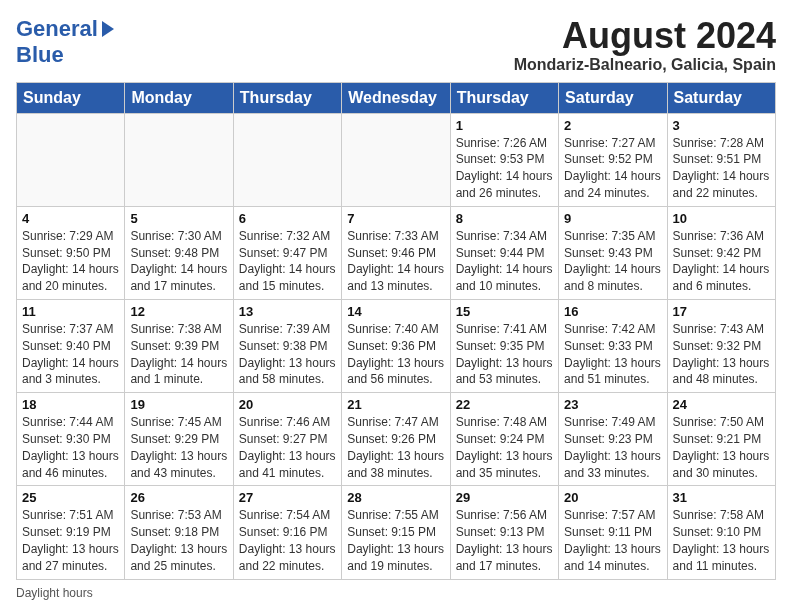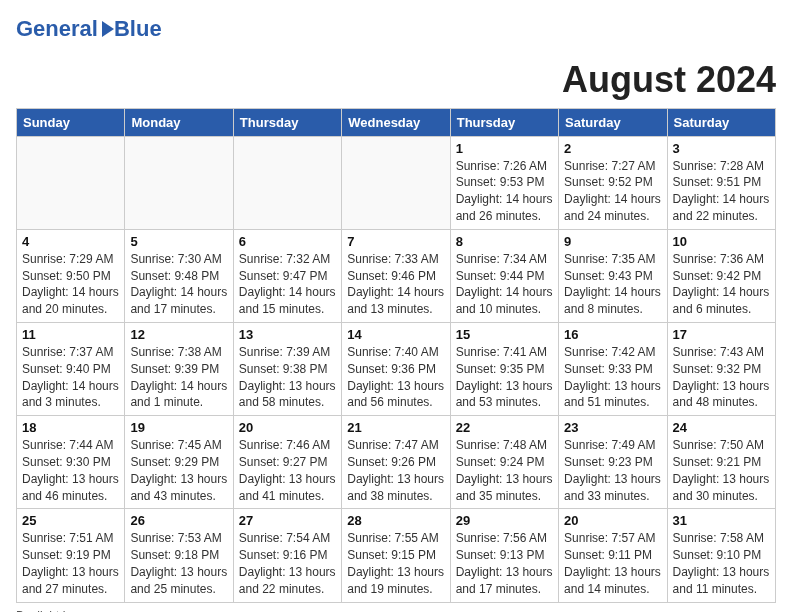--- a/index.html
+++ b/index.html
@@ -11,26 +11,25 @@
       padding: 16px;
     }
     .header-area {
       display: flex;
       justify-content: space-between;
       align-items: flex-start;
       margin-bottom: 8px;
     }
     .logo {
       display: flex;
-      flex-direction: row;
+      flex-direction: column;
       align-items: flex-start;
     }
     .title-area {
       text-align: right;
-      margin-top: 44px;
     }
     .month-title {
       font-size: 36px;
       font-weight: bold;
       color: #222;
       line-height: 1.1;
     }
     .location-subtitle {
       font-size: 16px;
       color: #333;
@@ -39,21 +38,21 @@
     .calendar {
       width: 100%;
       border-collapse: collapse;
       font-size: 11px;
     }
     .calendar th {
       background: #2a5caa;
       color: #fff;
       text-align: left;
       padding: 6px 6px;
-      font-size: 13px;
+      font-size: 16px;
       font-weight: bold;
       border: 1px solid #ccc;
     }
     .calendar td {
       border: 1px solid #ccc;
       vertical-align: top;
       padding: 4px 5px;
       width: calc(100% / 7);
       height: 80px;
       background: #fff;
@@ -101,20 +100,21 @@
         <span class="logo-blue">General</span>
       </div>
       <div class="logo-triangle"></div>
     </div>
     <div>
       <span class="logo-blue">Blue</span>
     </div>
   </div>
   <div class="title-area">
     <div class="month-title">August 2024</div>
+    <div class="location-subtitle">Mondariz-Balneario, Galicia, Spain</div>
   </div>
 </div>
 
 <table class="calendar">
   <thead>
     <tr>
     <th>Sunday</th>
         <th>Monday</th>
         <th>Thursday</th>
         <th>Wednesday</th>

